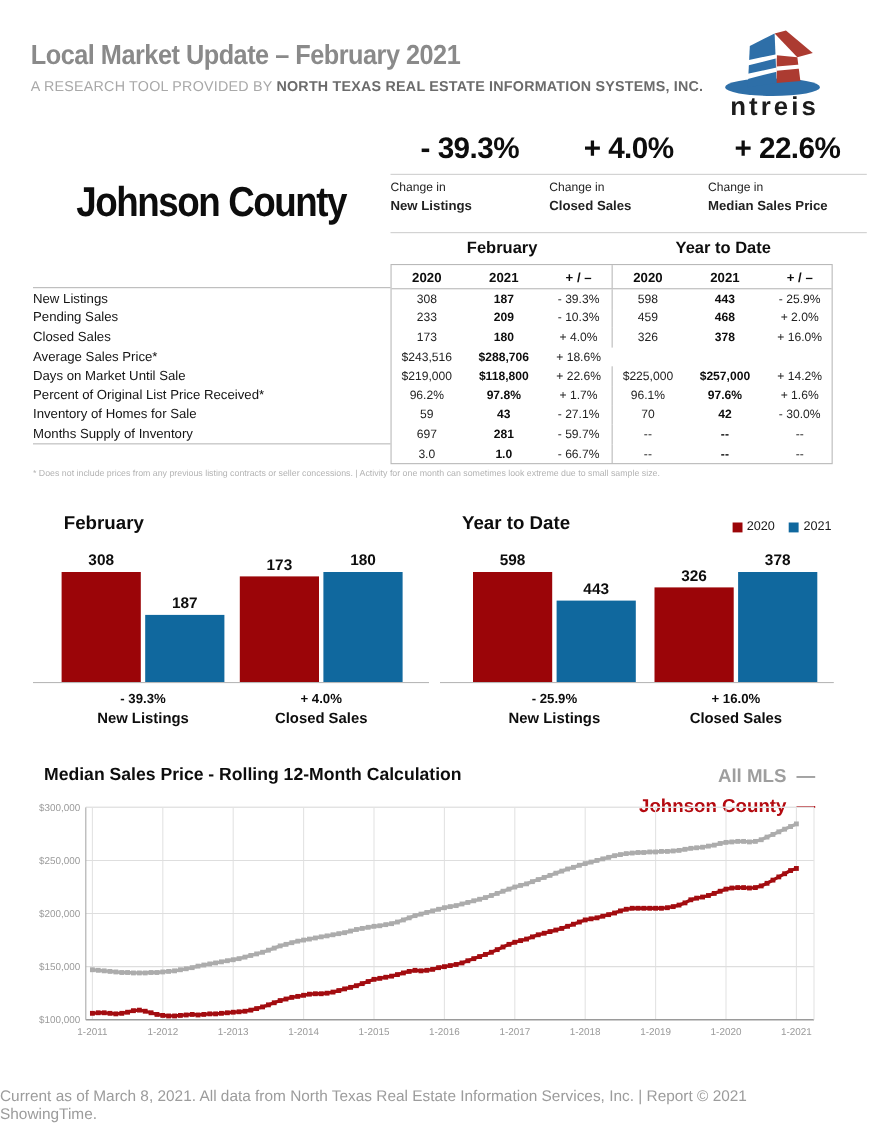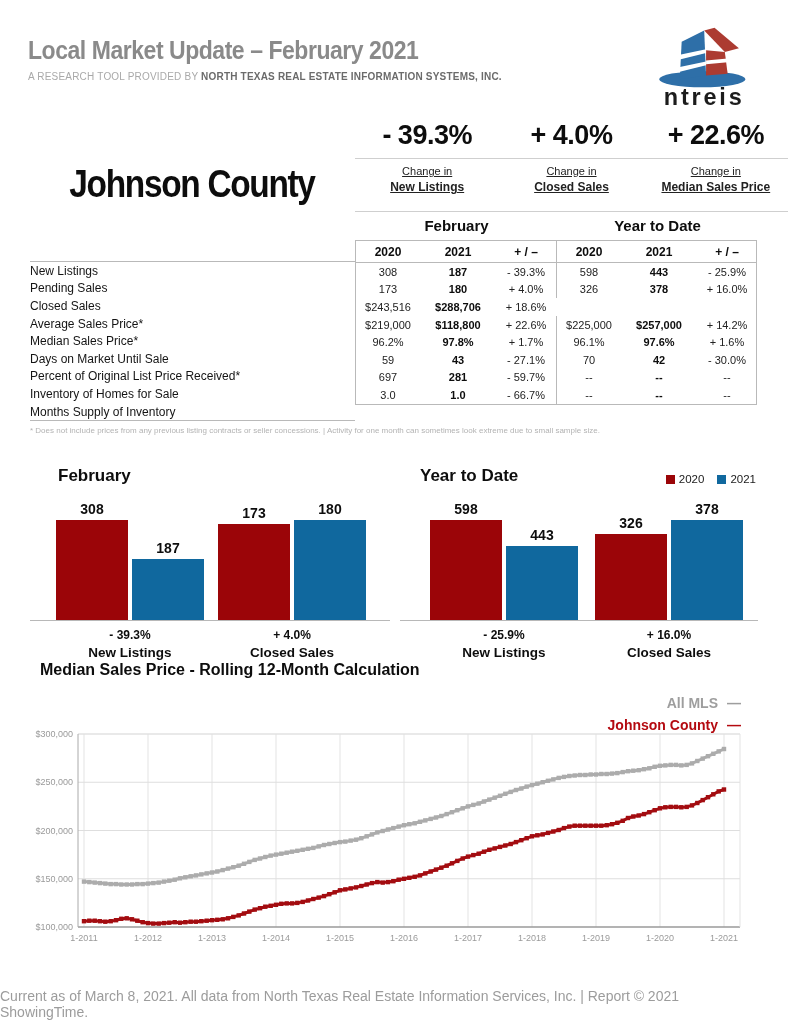--- a/index.html
+++ b/index.html
@@ -2,35 +2,35 @@
 <html><head>
 <meta charset="utf-8">
 <style>
   html,body { margin:0; padding:0; background:#fff; }
   .page { position:relative; width:791px; height:1024px; background:#fff; overflow:hidden;
           font-family:"Liberation Sans", sans-serif; color:#111; }
 
   
   .hdr-title { position:absolute; left:28px; top:36px; font-size:25px; font-weight:bold;
                color:#8a8a8a; letter-spacing:-0.5px; transform:scaleX(.92); transform-origin:left; white-space:nowrap; }
-  .hdr-sub { position:absolute; left:28px; top:71px; font-size:10px; color:#a9a9a9; letter-spacing:.2px; white-space:nowrap; }
+  .hdr-sub { position:absolute; left:28px; top:71px; font-size:13px; color:#a9a9a9; letter-spacing:.2px; white-space:nowrap; }
   .hdr-sub .org { color:#6b6b6b; font-weight:bold; }
   .logo { position:absolute; left:646px; top:26px; width:122px; height:84px; }
 
   
   .county { position:absolute; left:24px; top:163px; width:336px; text-align:center; font-size:38px;
             font-weight:bold; color:#0d0d0d; letter-spacing:-1.5px; transform:scaleX(.88); transform-origin:center; white-space:nowrap; }
 
   
   .kpis { position:absolute; left:355px; top:120px; width:433px; }
   .kpi-vals { display:flex; }
   .kpi-val { flex:1; text-align:center; font-size:27px; font-weight:bold; color:#0d0d0d; letter-spacing:-0.5px; }
   .kpi-sep { border-top:1px solid #cfcfcf; margin-top:7px; }
   .kpi-labels { display:flex; padding:5px 0 8px 0; }
-  .kpi-label { flex:1; text-align:center; font-size:11px; color:#222; line-height:1.4;text-decoration:underline; }
+  .kpi-label { flex:1; text-align:left; font-size:11px; color:#222; line-height:1.4; }
   .kpi-label .l2 { font-weight:bold; font-size:12px; }
 
   
   .tgh { position:absolute; top:217px; text-align:center; font-size:15px; font-weight:bold; color:#0d0d0d; }
   #tgh-feb { left:356px; width:201px; }
   #tgh-ytd { left:557px; width:201px; }
   .tbox { position:absolute; left:355px; top:240px; width:402px; border:1px solid #b9b9b9; box-sizing:border-box; background:#fff; }
   .thead { display:flex; height:21px; border-bottom:1px solid #b9b9b9; }
   .trow { display:flex; height:17.6px; }
   .tgrp { display:flex; width:200px; }
@@ -58,22 +58,22 @@
   .bc-axis { border-top:1.5px solid #b8b8b8; }
   .bc-lbls { position:relative; height:46px; padding-top:7px; }
   .bc-lbl { position:absolute; width:148px; text-align:center; font-weight:bold; color:#0d0d0d; }
   .bc-chg { font-size:12px; }
   .bc-cat { font-size:13.5px; margin-top:3px; }
   .bc-legend { position:absolute; right:2px; top:7px; display:flex; gap:13px; align-items:center; font-size:11.5px; color:#1a1a1a; }
   .leg-item { display:flex; align-items:center; }
   .sw { width:9px; height:9px; margin-right:4px; display:inline-block; }
 
   
-  .lc-title { position:absolute; left:40px; top:661px; font-size:16px; font-weight:bold; color:#0d0d0d; }
-  .lc-legend { position:absolute; right:50px; top:692px; text-align:right; font-size:14px; font-weight:bold; line-height:1.6; }
+  .lc-title { position:absolute; left:40px; top:696px; font-size:16px; font-weight:bold; color:#0d0d0d; }
+  .lc-legend { position:absolute; right:50px; top:692px; text-align:right; font-size:17px; font-weight:bold; line-height:1.6; }
   .lc-leg-row { white-space:nowrap; }
   .lc-dash { margin-left:9px; }
   #lcsvg { position:absolute; left:30px; top:722px; }
   #lcsvg text { font-family:"Liberation Sans", sans-serif; }
 
   .footer { position:absolute; right:48px; top:988px; font-size:14px; color:#9c9c9c; }
 </style>
 </head>
 <body>
 
@@ -144,20 +144,32 @@
             <span class="tc tc2">- 39.3%</span>
           </div>
           <div class="tgrp">
             <span class="tc tc0">598</span>
             <span class="tc tc1">443</span>
             <span class="tc tc2">- 25.9%</span>
           </div>
         </div>
         <div class="trow">
           <div class="tgrp">
+            <span class="tc tc0">233</span>
+            <span class="tc tc1">209</span>
+            <span class="tc tc2">- 10.3%</span>
+          </div>
+          <div class="tgrp">
+            <span class="tc tc0">459</span>
+            <span class="tc tc1">468</span>
+            <span class="tc tc2">+ 2.0%</span>
+          </div>
+        </div>
+        <div class="trow">
+          <div class="tgrp">
             <span class="tc tc0">173</span>
             <span class="tc tc1">180</span>
             <span class="tc tc2">+ 4.0%</span>
           </div>
           <div class="tgrp">
             <span class="tc tc0">326</span>
             <span class="tc tc1">378</span>
             <span class="tc tc2">+ 16.0%</span>
           </div>
         </div>
@@ -229,21 +241,20 @@
           </div>
         </div>
       </div>
   </div>
 
   <div class="tlabels" id="tlabels">
       <div class="tlrow">New Listings</div>
       <div class="tlrow">Pending Sales</div>
       <div class="tlrow">Closed Sales</div>
       <div class="tlrow">Average Sales Price*</div>
-      <div class="tlrow">Median Sales Price*</div>
       <div class="tlrow">Days on Market Until Sale</div>
       <div class="tlrow">Percent of Original List Price Received*</div>
       <div class="tlrow">Inventory of Homes for Sale</div>
       <div class="tlrow">Months Supply of Inventory</div>
     </div>
   <div class="footnote">* Does not include prices from any previous listing contracts or seller concessions. | Activity for one month can sometimes look extreme due to small sample size.</div>
 
   <div class="bchart" id="bc0">
     <div class="bc-title">February</div>
     <div class="bc-plot">

